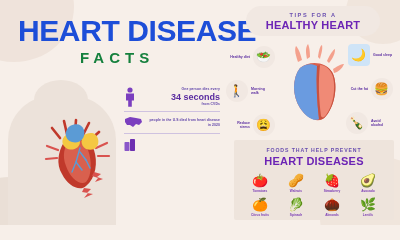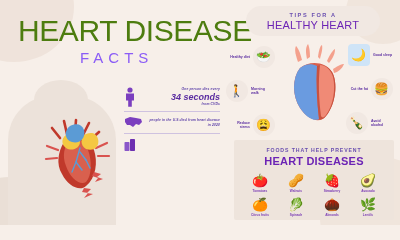--- a/index.html
+++ b/index.html
@@ -22,52 +22,52 @@
     background:#ece2da;border-radius:44px 44px 0 0;
   }
   .torso:before{
     content:"";position:absolute;left:26px;top:-16px;width:54px;height:40px;
     background:#ece2da;border-radius:50%;
   }
 
   
   .title-wrap{position:absolute;left:18px;top:16px;}
   .title-main{
-    font-size:30px;line-height:30px;font-weight:normal;color:#4d7c0f;
+    font-size:30px;line-height:30px;font-weight:bold;color:#1d4ed8;
     letter-spacing:-0.4px;
   }
   .title-sub{
-    font-size:15px;line-height:17px;font-weight:normal;color:#8b5cf6;
+    font-size:15px;line-height:17px;font-weight:bold;color:#15803d;
     letter-spacing:5px;margin-left:62px;margin-top:3px;
   }
 
   
   .anat-heart{position:absolute;left:40px;top:112px;width:76px;height:90px;}
 
   
   .stats{position:absolute;left:124px;top:84px;width:96px;}
-  .stat{display:flex;align-items:center;gap:4px;padding:3px 0;font-style:italic;}
+  .stat{display:flex;align-items:center;gap:4px;padding:3px 0;}
   .stat-txt{flex:1;text-align:right;}
   .st-small{font-size:3.4px;color:#5b3fa8;line-height:4.6px;font-weight:bold;letter-spacing:0.1px;}
   .st-big{font-size:9px;color:#5a2ca0;font-weight:bold;line-height:10px;}
   .st-big.lg{font-size:10.5px;line-height:11px;}
   .divider{height:1px;background:#cfc2e0;margin:1px 0;}
   .icon-person{width:12px;height:20px;flex:0 0 12px;}
   .icon-usmap{width:19px;height:13px;flex:0 0 19px;}
   .icon-money{width:14px;height:14px;flex:0 0 14px;}
 
   
   .right{position:absolute;left:228px;top:0;width:172px;height:225px;}
   .pill{
     position:absolute;left:18px;top:6px;width:134px;height:30px;
     background:#f1e8e2;border-radius:15px;
     display:flex;flex-direction:column;align-items:center;justify-content:center;
   }
   .pill-top{font-size:5.6px;letter-spacing:1.6px;color:#6a4fb0;font-weight:bold;}
-  .pill-main{font-size:11px;letter-spacing:0.2px;color:#6c24b5;font-weight:normal;margin-top:1px;}
+  .pill-main{font-size:11px;letter-spacing:0.2px;color:#6c24b5;font-weight:bold;margin-top:1px;}
 
   .big-heart{position:absolute;left:56px;top:44px;width:62px;height:82px;}
 
   .tip{position:absolute;display:flex;align-items:center;gap:3px;}
   .tip-lbl{font-size:3.5px;font-weight:bold;color:#5a2ca0;line-height:4.4px;width:22px;}
   .tip-lbl.r{text-align:left;}
   .tip-lbl.l{text-align:right;}
   .tip-ic{
     width:22px;height:22px;border-radius:50%;background:#f1e8e2;
     display:flex;align-items:center;justify-content:center;font-size:12px;

